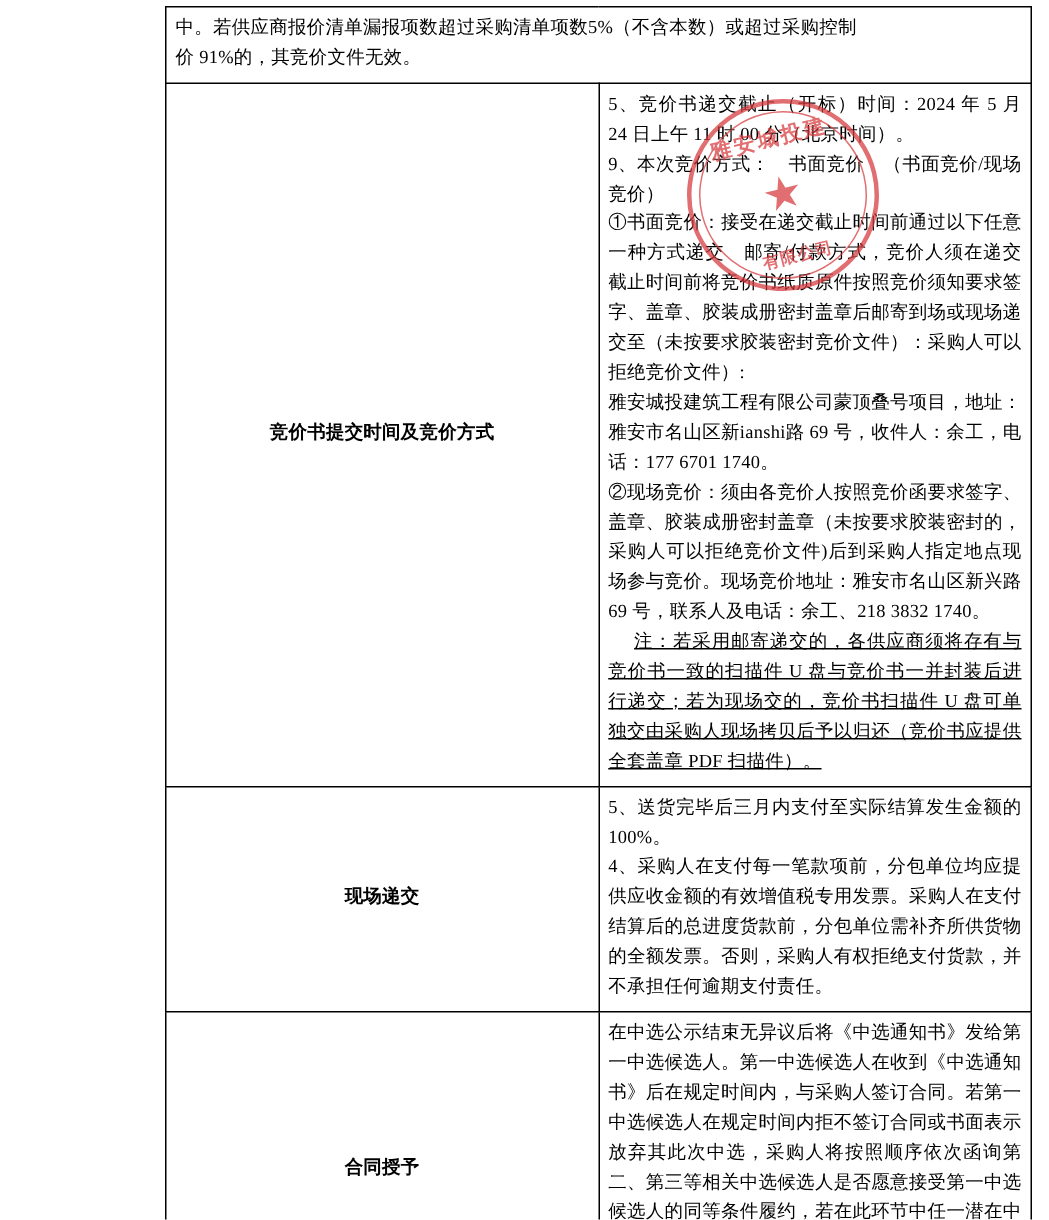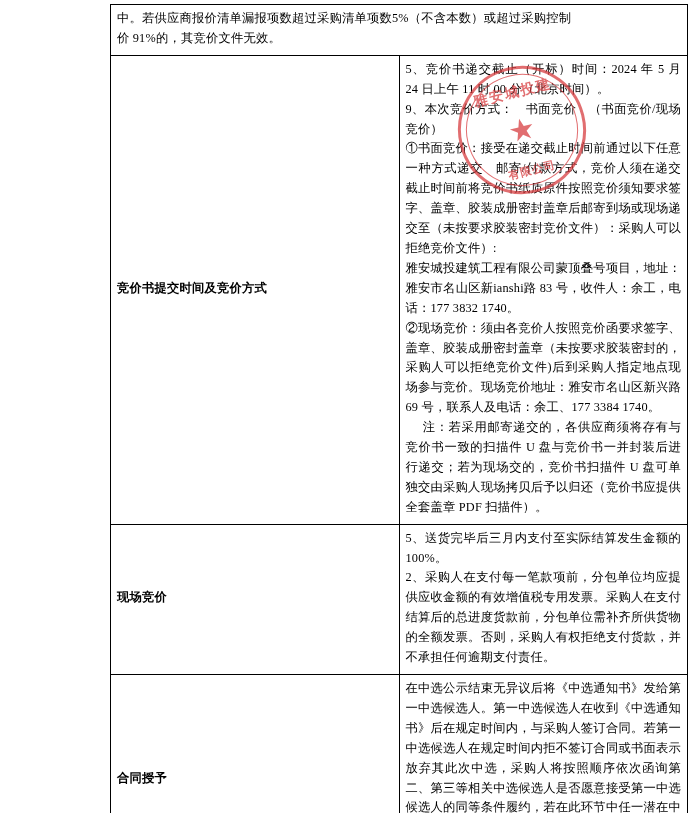--- a/index.html
+++ b/index.html
@@ -32,34 +32,36 @@
   table.doc td {
     border: 1px solid #000;
     vertical-align: middle;
     padding: 4px 6px 6px 6px;
     font-size: 12.3px;
     line-height: 1.62;
     letter-spacing: 0.2px;
   }
   td.label {
     width: 78px;
+    text-align: center;
     font-weight: bold;
     letter-spacing: 1px;
     padding: 4px 2px;
   }
   td.body {
     text-align: justify;
     text-justify: inter-ideograph;
   }
   .p {
     margin: 0;
     text-indent: 0;
   }
   .indent1 {
     text-indent: 1.4em;
+    text-decoration: underline;
   }
   
   .seal {
     position: absolute;
     left: 458px;
     top: 66px;
     width: 122px;
     height: 122px;
     border: 3px solid #d6373a;
     border-radius: 50%;
@@ -125,31 +127,31 @@
         <p class="p">价 91%的，其竞价文件无效。</p>
       </td>
     </tr>
 
     <tr>
       <td class="label">竞价书提交时间及竞价方式</td>
       <td class="body">
         <p class="p">5、竞价书递交截止（开标）时间：2024 年 5 月 24 日上午 11 时 00 分（北京时间）。</p>
         <p class="p">9、本次竞价方式：　书面竞价　（书面竞价/现场竞价）</p>
         <p class="p">①书面竞价：接受在递交截止时间前通过以下任意一种方式递交　邮寄/付款方式，竞价人须在递交截止时间前将竞价书纸质原件按照竞价须知要求签字、盖章、胶装成册密封盖章后邮寄到场或现场递交至（未按要求胶装密封竞价文件）：采购人可以拒绝竞价文件）:</p>
-        <p class="p">雅安城投建筑工程有限公司蒙顶叠号项目，地址：雅安市名山区新ianshi路 83 号，收件人：余工，电话：177 3832 1740。</p>
-        <p class="p">②现场竞价：须由各竞价人按照竞价函要求签字、盖章、胶装成册密封盖章（未按要求胶装密封的，采购人可以拒绝竞价文件)后到采购人指定地点现场参与竞价。现场竞价地址：雅安市名山区新兴路 69 号，联系人及电话：余工、177 3384 1740。</p>
+        <p class="p">雅安城投建筑工程有限公司蒙顶叠号项目，地址：雅安市名山区新ianshi路 69 号，收件人：余工，电话：177 6701 1740。</p>
+        <p class="p">②现场竞价：须由各竞价人按照竞价函要求签字、盖章、胶装成册密封盖章（未按要求胶装密封的，采购人可以拒绝竞价文件)后到采购人指定地点现场参与竞价。现场竞价地址：雅安市名山区新兴路 69 号，联系人及电话：余工、218 3832 1740。</p>
         <p class="p indent1">注：若采用邮寄递交的，各供应商须将存有与竞价书一致的扫描件 U 盘与竞价书一并封装后进行递交；若为现场交的，竞价书扫描件 U 盘可单独交由采购人现场拷贝后予以归还（竞价书应提供全套盖章 PDF 扫描件）。</p>
       </td>
     </tr>
 
     <tr>
-      <td class="label">现场竞价</td>
+      <td class="label">现场递交</td>
       <td class="body">
         <p class="p">5、送货完毕后三月内支付至实际结算发生金额的 100%。</p>
-        <p class="p">2、采购人在支付每一笔款项前，分包单位均应提供应收金额的有效增值税专用发票。采购人在支付结算后的总进度货款前，分包单位需补齐所供货物的全额发票。否则，采购人有权拒绝支付货款，并不承担任何逾期支付责任。</p>
+        <p class="p">4、采购人在支付每一笔款项前，分包单位均应提供应收金额的有效增值税专用发票。采购人在支付结算后的总进度货款前，分包单位需补齐所供货物的全额发票。否则，采购人有权拒绝支付货款，并不承担任何逾期支付责任。</p>
       </td>
     </tr>
 
     <tr>
       <td class="label">合同授予</td>
       <td class="body">
         <p class="p">在中选公示结束无异议后将《中选通知书》发给第一中选候选人。第一中选候选人在收到《中选通知书》后在规定时间内，与采购人签订合同。若第一中选候选人在规定时间内拒不签订合同或书面表示放弃其此次中选，采购人将按照顺序依次函询第二、第三等相关中选候选人是否愿意接受第一中选候选人的同等条件履约，若在此环节中任一潜在中选人书面承诺接受第一中选候选人同等价格和同等条件履约，则确定为中选人，并通过城投公司官网发布公示。</p>
       </td>
     </tr>
 

